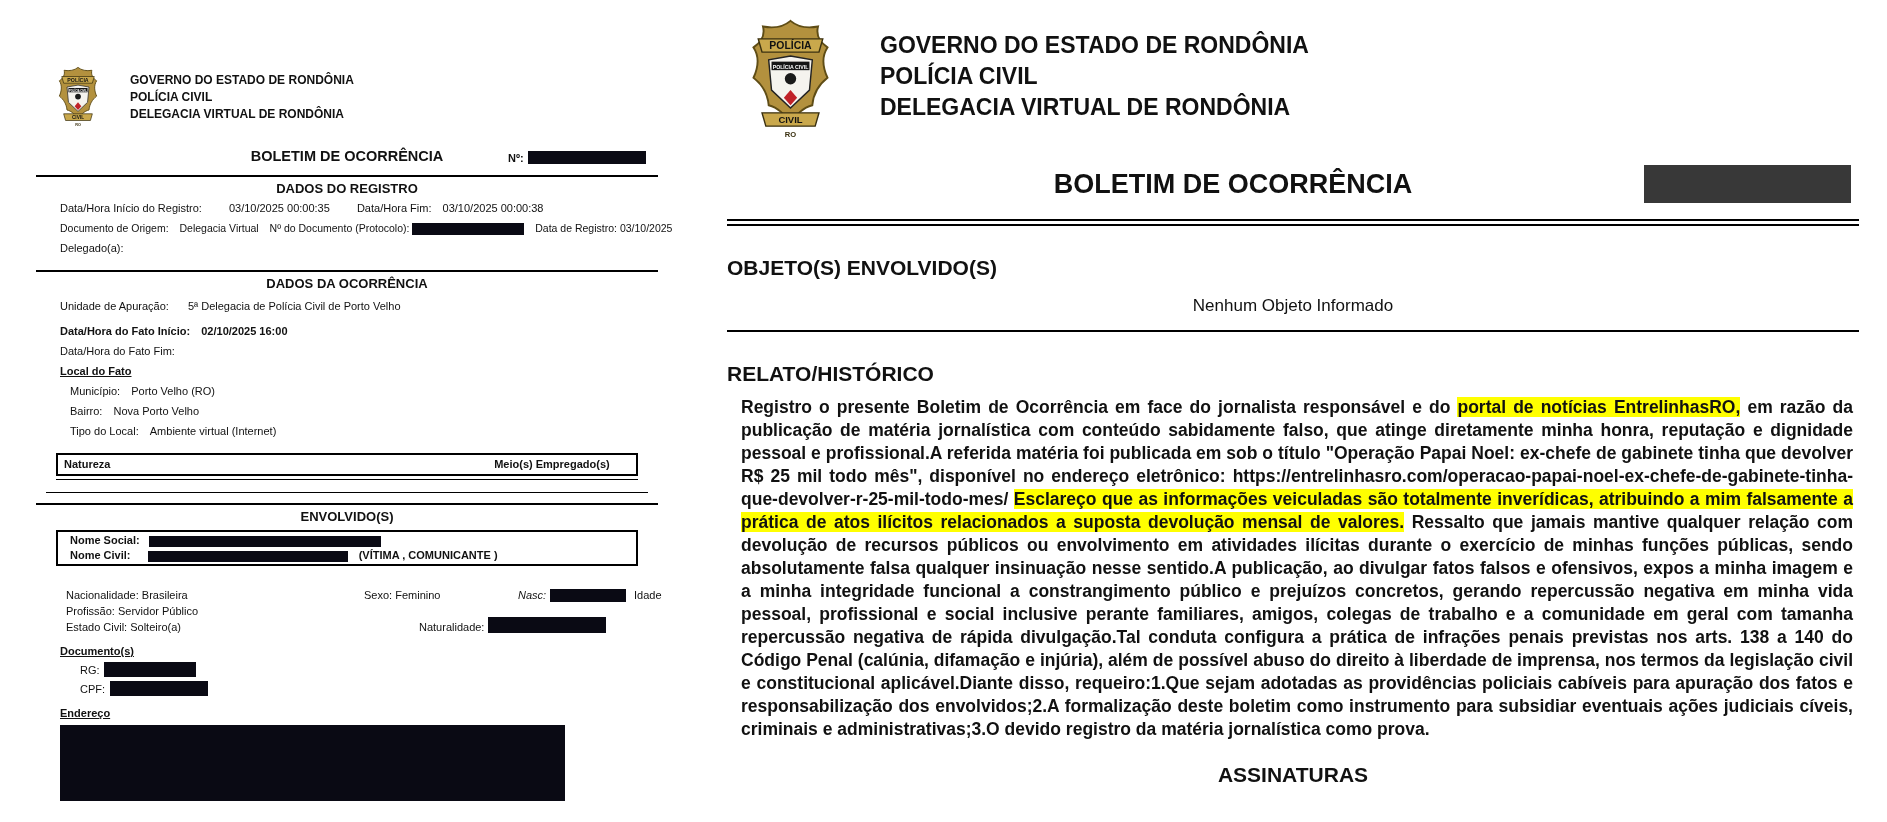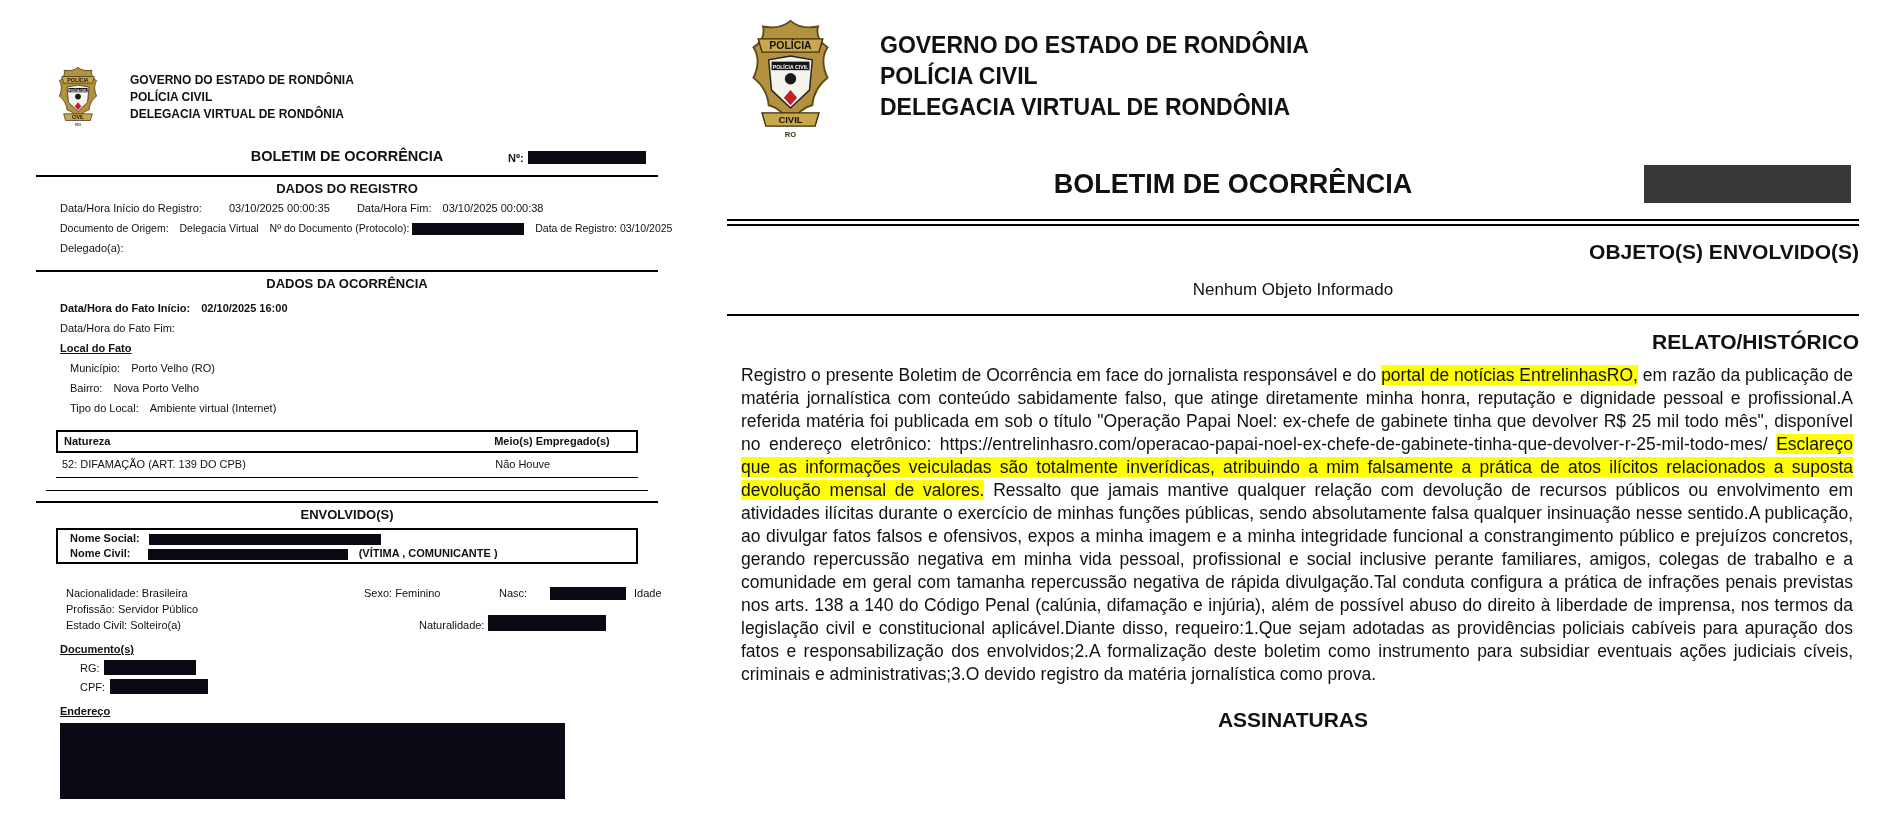--- a/index.html
+++ b/index.html
@@ -36,25 +36,25 @@
   .end-box{background:#0a0a14;width:505px;height:76px;margin:4px 0 0 24px;}
   
   .page-right{left:727px;top:18px;width:1132px;}
   .rp-header{display:flex;align-items:flex-start;}
   .rp-badge{width:95px;height:129px;margin-left:16px;flex:0 0 auto;}
   .rp-org{margin-left:42px;padding-top:12px;font-weight:bold;font-size:23px;line-height:31px;}
   .rp-title-row{position:relative;height:40px;margin-top:22px;}
   .rp-title{position:absolute;left:0;right:120px;text-align:center;font-weight:bold;font-size:27px;}
   .rp-redaction{position:absolute;right:8px;top:-4px;width:207px;height:38px;background:#383838;}
   .dbl{height:3px;border-top:2px solid #000;border-bottom:2px solid #000;margin-top:10px;}
-  .rp-sec{font-weight:bold;font-size:21px;text-align:right;margin-top:14px;}
+  .rp-sec{font-weight:bold;font-size:21px;text-align:left;margin-top:30px;}
   .rp-empty{font-size:17px;text-align:center;margin-top:16px;}
   .rp-hr{border-top:2px solid #000;margin-top:14px;}
   .relato{margin:10px 2px 0 14px;width:1112px;font-size:17.5px;line-height:23px;
-          text-align:justify;}
+          text-align:justify;font-weight:bold;}
   .hl{background:#ffff00;}
   .rp-assin{font-weight:bold;font-size:21px;text-align:center;margin-top:22px;}
   svg text{font-family:"Liberation Sans","DejaVu Sans",sans-serif;}
 </style>
 </head>
 <body>
 
 <div class="page page-left">
 
   <div class="lp-header">
@@ -103,20 +103,24 @@
     <span class="ml8">Data de Registro:</span>
     <span>03/10/2025</span>
   </div>
 
   <div class="lp-row" style="margin-left:24px;">Delegado(a):</div>
 
   <hr class="hr2" style="margin-top:14px;">
 
   <div class="lp-sec">DADOS DA OCORRÊNCIA</div>
 
+  <div class="lp-row" style="margin-left:24px;margin-top:8px;">
+    <span>Unidade de Apuração:</span>
+    <span class="ml16">5ª Delegacia de Polícia Civil de Porto Velho</span>
+  </div>
 
   <div class="lp-row" style="margin-left:24px;margin-top:10px;font-weight:bold;">
     <span>Data/Hora do Fato Início:</span>
     <span class="ml8">02/10/2025 16:00</span>
   </div>
   <div class="lp-row" style="margin-left:24px;">Data/Hora do Fato Fim:</div>
 
   <div class="lp-row bold u" style="margin-left:24px;">Local do Fato</div>
 
   <div class="lp-row ind">
@@ -130,24 +134,20 @@
   <div class="lp-row ind">
     <span>Tipo do Local:</span>
     <span class="ml8">Ambiente virtual (Internet)</span>
   </div>
 
   <div class="nat-table">
     <div class="nat-head">
       <span>Natureza</span>
       <span>Meio(s) Empregado(s)</span>
     </div>
-    <div class="nat-row">
-      <span>52: DIFAMAÇÃO (ART. 139 DO CPB)</span>
-      <span>Não Houve</span>
-    </div>
     <hr class="hr1" style="margin-top:3px;">
   </div>
 
   <hr class="hr1" style="margin:12px 10px 0 10px;">
   <hr class="hr2" style="margin:10px 0 0 0;">
 
   <div class="lp-sec">ENVOLVIDO(S)</div>
 
   <div class="env-box">
     <div class="env-line">
@@ -163,21 +163,21 @@
 
   <div class="fieldrow" style="margin-top:22px;">
     <span class="abs" style="left:30px;">
       <span>Nacionalidade:</span>
       <span>Brasileira</span>
     </span>
     <span class="abs" style="left:328px;">
       <span>Sexo:</span>
       <span>Feminino</span>
     </span>
-    <span class="abs" style="left:463px;">Nasc:</span>
+    <span class="abs" style="left:482px;font-style:italic;">Nasc:</span>
     <span class="redact-abs" style="left:514px;top:1px;width:76px;height:13px;"></span>
     <span class="abs" style="left:598px;">Idade</span>
   </div>
 
   <div class="fieldrow">
     <span class="abs" style="left:30px;">
       <span>Profissão:</span>
       <span>Servidor Público</span>
     </span>
   </div>

